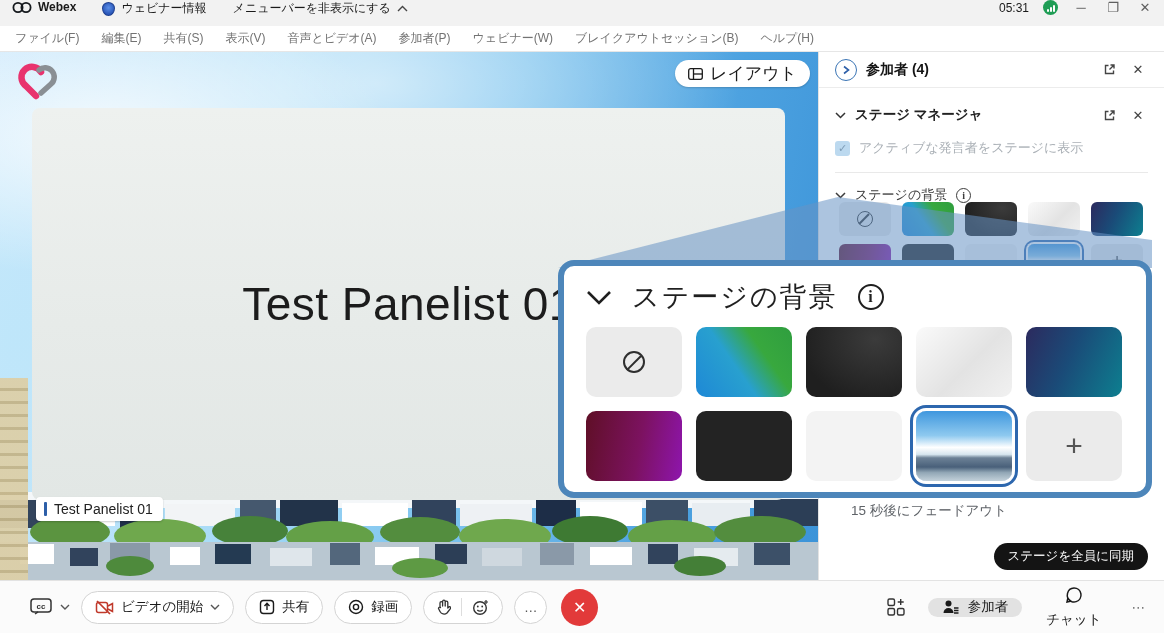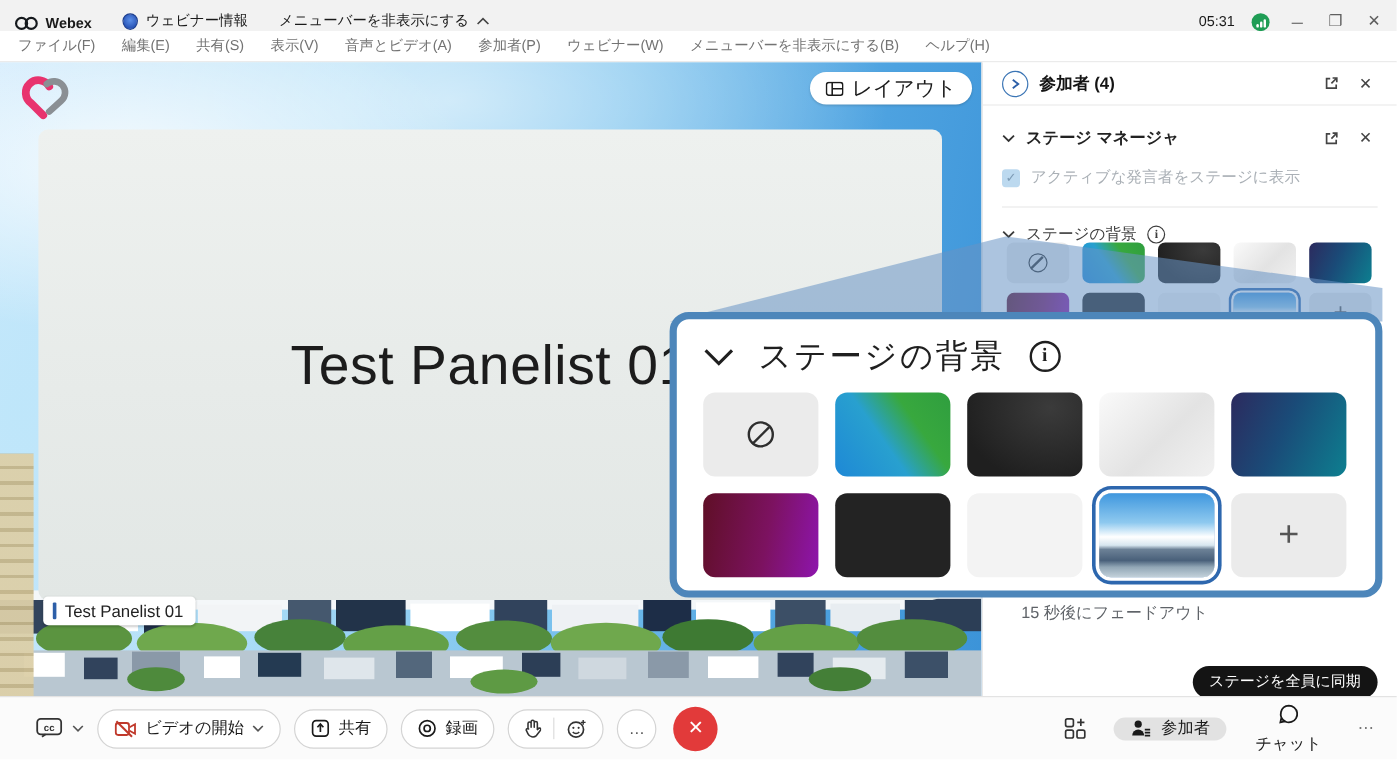--- a/index.html
+++ b/index.html
@@ -1,21 +1,21 @@
 <!DOCTYPE html>
 <html><head>
 <meta charset="utf-8">
 <style>
   * { margin:0; padding:0; box-sizing:border-box; }
   html,body { width:1164px; height:633px; overflow:hidden; }
   body { font-family:"Liberation Sans","DejaVu Sans",sans-serif; background:#fff; position:relative; }
 
   
   .titlebar { position:absolute; left:0; top:0; width:1164px; height:26px; background:#f2f2f2;
-    display:flex; align-items:flex-end; font-size:12px; color:#1a1a1a; }
+    display:flex; align-items:flex-start; font-size:12px; color:#1a1a1a; }
   .tb-brand { display:flex; align-items:center; gap:6px; margin-left:12px; font-weight:700; }
   .tb-item { display:flex; align-items:center; gap:6px; margin-left:26px; }
   .tb-right { margin-left:auto; display:flex; align-items:center; gap:14px; margin-right:10px; }
   .winbtn { color:#5f5f5f; font-size:13px; width:18px; text-align:center; cursor:default; }
   .statusdot { width:15px; height:15px; border-radius:50%; background:#1f9d55; display:inline-flex;
     align-items:flex-end; justify-content:center; gap:1px; padding-bottom:3px; }
   .statusdot i { display:block; width:2px; background:#fff; border-radius:1px; }
   .shield { width:13px; height:14px; background:radial-gradient(circle at 50% 40%, #5b8fe8 0%, #2a56b8 70%);
     border-radius:50% 50% 50% 50%/45% 45% 55% 55%; border:1px solid #1d3f8f; }
 
@@ -69,21 +69,21 @@
   .bg-row { margin-top:10px; height:24px; color:#3c3c3c; }
   .info-circle { width:15px; height:15px; border:1.3px solid #3c3c3c; border-radius:50%;
     font-size:10px; font-weight:700; display:flex; align-items:center; justify-content:center;
     font-family:"Liberation Serif",serif; }
   .p-swatches { position:absolute; left:20px; top:150px; width:310px; display:grid;
     grid-template-columns:repeat(5,52px); gap:8px 11px; }
   .p-swatch { width:52px; height:34px; border-radius:6px; position:relative;
     display:flex; align-items:center; justify-content:center; }
   .p-swatch.sel { box-shadow:0 0 0 2px #fff,0 0 0 4px #2d67ae; }
   .fade-text { position:absolute; left:32px; top:450px; color:#5f6368; font-size:13.5px; }
-  .sync-btn { position:absolute; right:16px; top:503px; height:27px; background:#141414; color:#fff;
+  .sync-btn { position:absolute; right:16px; top:491px; height:27px; background:#141414; color:#fff;
     border-radius:14px; display:flex; align-items:center; padding:0 14px; font-size:12.5px; }
 
   
   .slash-glyph { width:22px; height:22px; border:2.2px solid #2e2e2e; border-radius:50%; position:relative; }
   .slash-glyph::after { content:""; position:absolute; left:-1px; top:8.5px; width:20px; height:2.2px;
     background:#2e2e2e; transform:rotate(-45deg); }
   .p-swatch .slash-glyph { width:16px; height:16px; border-width:1.8px; }
   .p-swatch .slash-glyph::after { top:6px; width:14px; height:1.8px; }
   .plus-glyph { color:#555; font-size:30px; font-weight:400; line-height:1; }
   .p-swatch .plus-glyph { font-size:20px; }
@@ -155,21 +155,21 @@
 </div>
 
 <div class="menubar">
   <span class="menu-item">ファイル(F)</span>
   <span class="menu-item">編集(E)</span>
   <span class="menu-item">共有(S)</span>
   <span class="menu-item">表示(V)</span>
   <span class="menu-item">音声とビデオ(A)</span>
   <span class="menu-item">参加者(P)</span>
   <span class="menu-item">ウェビナー(W)</span>
-  <span class="menu-item">メニューバーを非表示にする(B)</span>
+  <span class="menu-item">ブレイクアウトセッション(B)</span>
   <span class="menu-item">ヘルプ(H)</span>
 </div>
 
 <div class="stage">
 
   <svg class="skyline" viewBox="0 0 818 150" preserveAspectRatio="none">
     <rect x="0" y="0" width="818" height="150" fill="#eef3f5" opacity="0"></rect>
     <rect x="60" y="10" width="40" height="60" fill="#d4dde3"></rect>
       <rect x="130" y="22" width="26" height="48" fill="#ccd7de"></rect>
     <rect x="300" y="18" width="34" height="52" fill="#d8e0e6"></rect>

